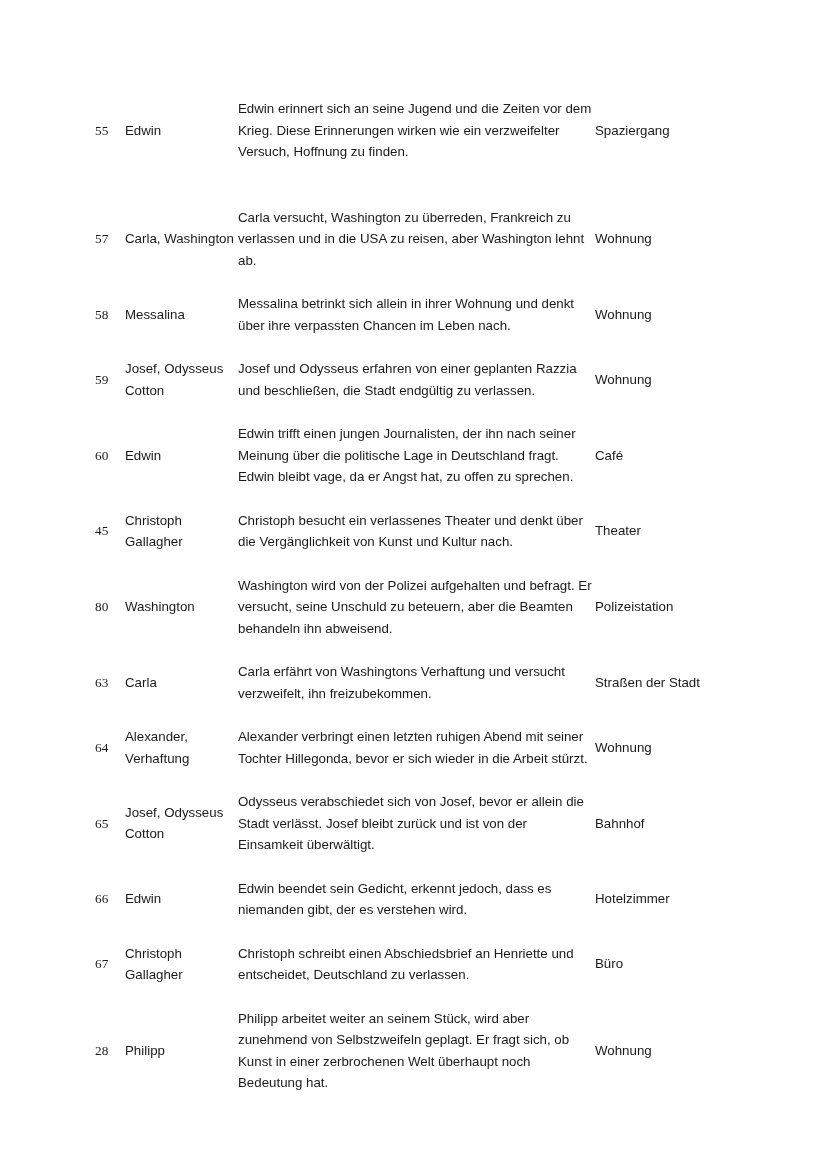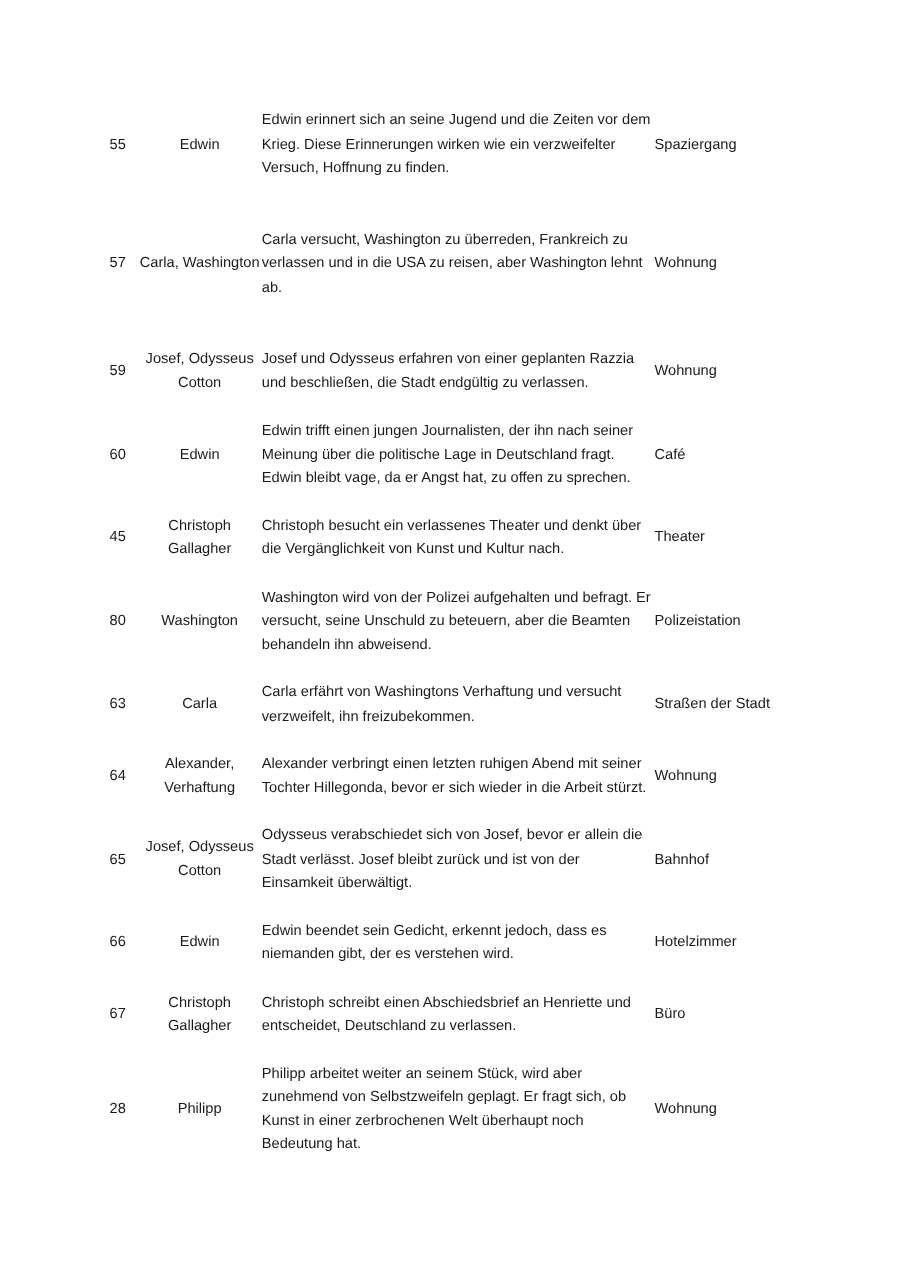--- a/index.html
+++ b/index.html
@@ -48,28 +48,29 @@
   }
 
   
   col.c-num   { width: 24px;  }
   col.c-gap1  { width: 6px;   }
   col.c-chars { width: 113px; }
   col.c-desc  { width: 357px; }
   col.c-loc   { width: 140px; }
 
   td.cell-num {
-    text-align: center;
+    text-align: left;
     white-space: nowrap;
     padding-bottom: 0;
+    font-family: Liberation Serif, serif;
   }
   td.cell-gap { font-size: 0; line-height: 0; }
 
   td.cell-chars {
-    text-align: center;
+    text-align: left;
     padding-right: 6px;
     word-wrap: break-word;
   }
 
   td.cell-desc {
     text-align: left;
     padding-right: 8px;
   }
 
   td.cell-loc {
@@ -116,20 +117,27 @@
           <tr>
             <td class="cell-num">57</td>
             <td class="cell-gap"></td>
             <td class="cell-chars">Carla, Washington</td>
             <td class="cell-desc">Carla versucht, Washington zu überreden, Frankreich zu verlassen und in die USA zu reisen, aber Washington lehnt ab.</td>
             <td class="cell-loc">Wohnung</td>
           </tr>
           <tr class="spacer">
             <td colspan="5"></td>
           </tr>
+          <tr>
+            <td class="cell-num">58</td>
+            <td class="cell-gap"></td>
+            <td class="cell-chars">Messalina</td>
+            <td class="cell-desc">Messalina betrinkt sich allein in ihrer Wohnung und denkt über ihre verpassten Chancen im Leben nach.</td>
+            <td class="cell-loc">Wohnung</td>
+          </tr>
           <tr class="spacer">
             <td colspan="5"></td>
           </tr>
           <tr>
             <td class="cell-num">59</td>
             <td class="cell-gap"></td>
             <td class="cell-chars">Josef, Odysseus Cotton</td>
             <td class="cell-desc">Josef und Odysseus erfahren von einer geplanten Razzia und beschließen, die Stadt endgültig zu verlassen.</td>
             <td class="cell-loc">Wohnung</td>
           </tr>

